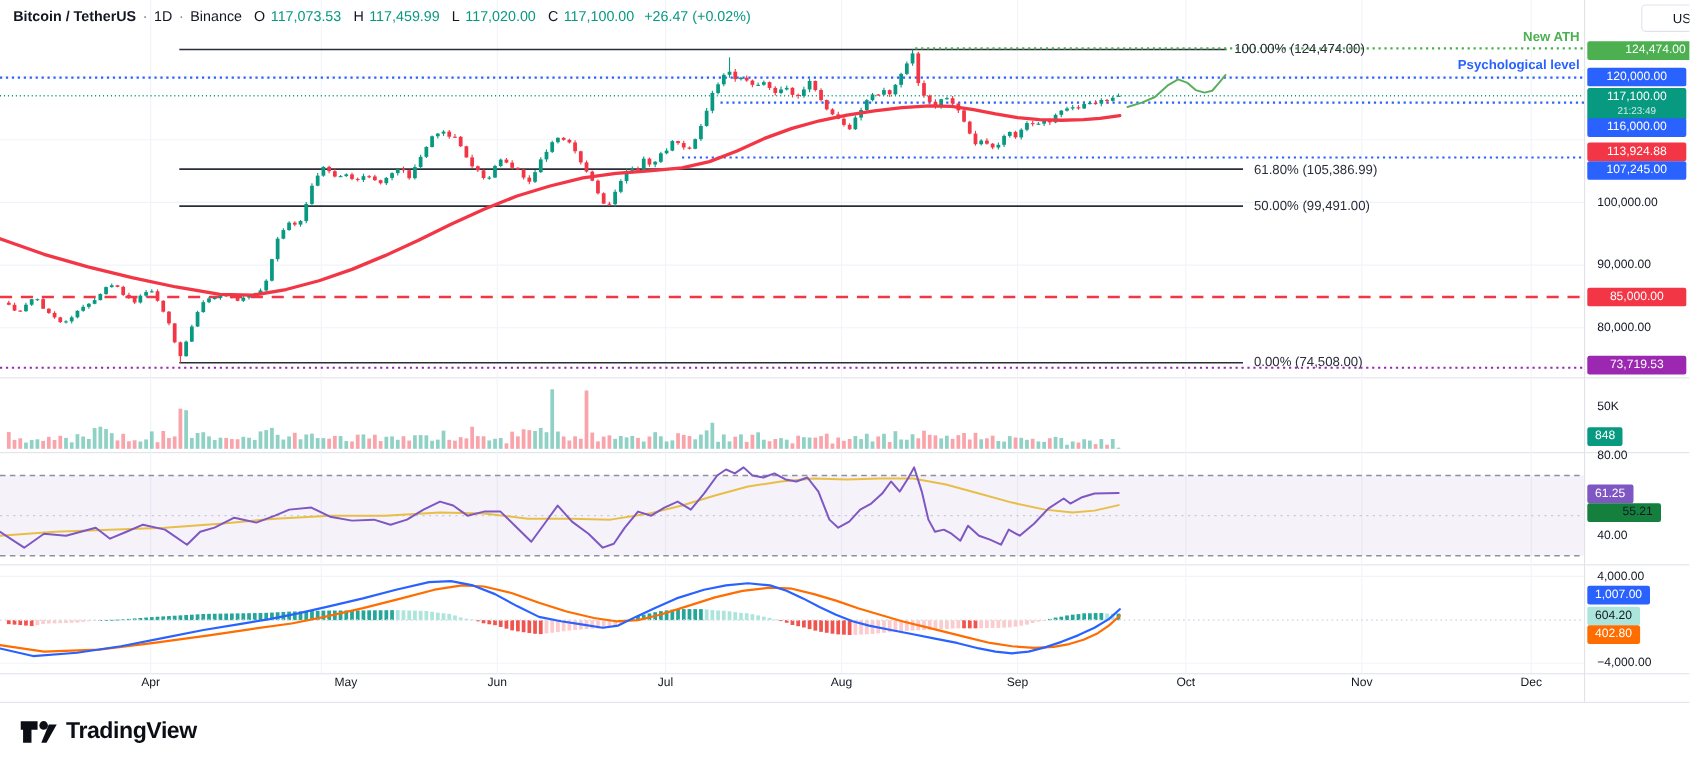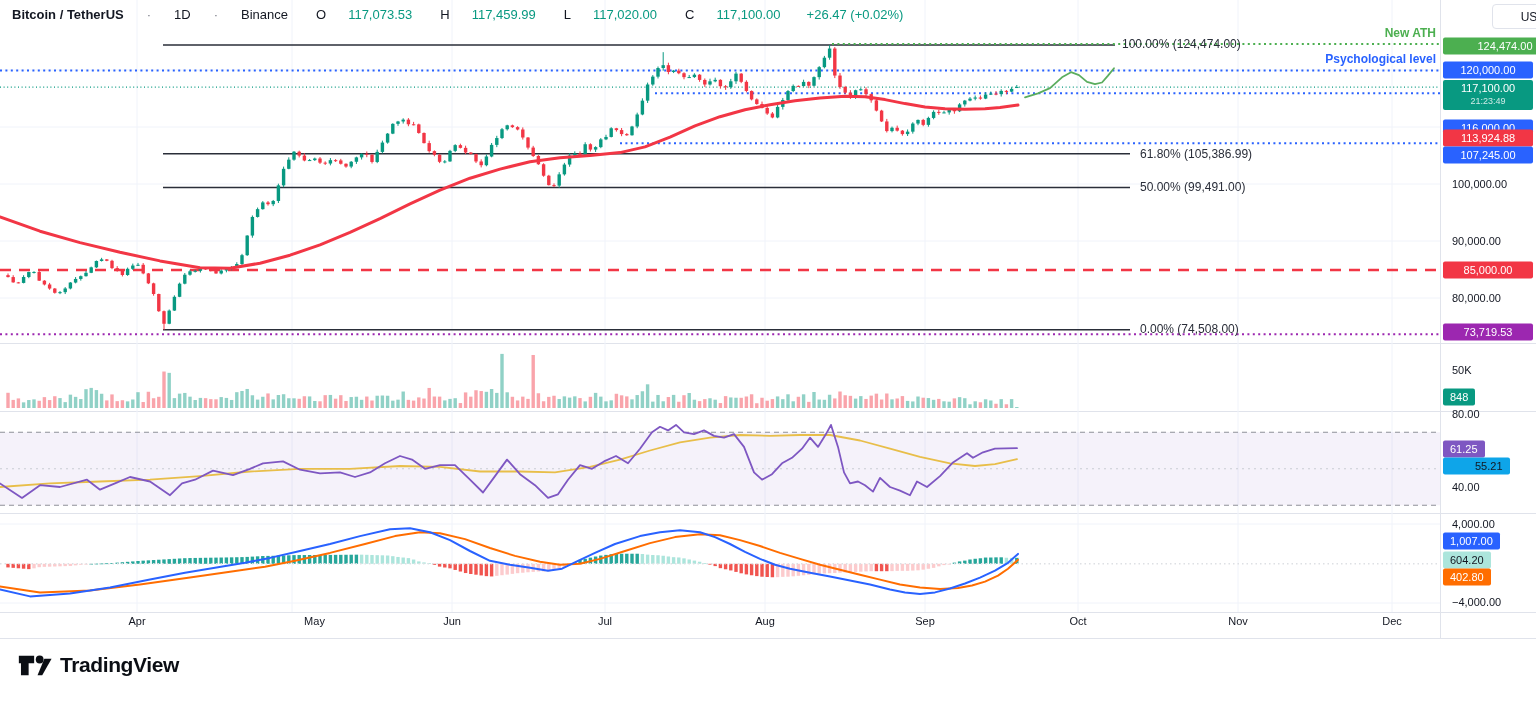--- a/index.html
+++ b/index.html
@@ -2,21 +2,21 @@
 <html><head>
 <meta charset="utf-8">
 <style>
   html,body{margin:0;padding:0;background:#fff;}
   #stage{position:relative;width:1536px;height:702px;background:#fff;overflow:hidden;
          font-family:"Liberation Sans",sans-serif;color:#131722;}
   #chart-svg{position:absolute;left:0;top:0;}
   .sep{position:absolute;left:0;width:1536px;height:1px;background:#E0E3EB;}
   #axis-border{position:absolute;left:1440px;top:0;width:1px;height:638px;background:#E0E3EB;}
   
-  #header{position:absolute;left:12px;top:7px;display:flex;align-items:center;gap:22px;
+  #header{position:absolute;left:12px;top:7px;display:flex;align-items:center;gap:5px;
           font-size:13px;white-space:nowrap;}
   #header .sym{font-weight:700;color:#131722;}
   #header .dim{color:#131722;}
   #header .dot{color:#787B86;margin:0 1px;}
   #header .lt{color:#131722;margin-left:6px;}
   #header .val{color:#089981;}
   #header .chg{color:#089981;margin-left:4px;}
   
   #usdt-btn{position:absolute;left:1444px;top:4px;width:88px;height:23px;border:1px solid #E0E3EB;
             border-radius:4px;background:#fff;font-size:12px;color:#131722;display:flex;
@@ -901,33 +901,33 @@
     <span class="lt">C</span>
       <span class="val">117,100.00</span>
     <span class="chg">+26.47 (+0.02%)</span>
   </div>
 
   <div id="usdt-btn">USDT</div>
   <div id="price-axis">
       <div class="ax-badge wide" style="background: rgb(76, 175, 80); color: rgb(255, 255, 255); top: 46px; padding-left: 24px;">124,474.00</div>
       <div class="ax-badge wide" style="background: rgb(41, 98, 255); color: rgb(255, 255, 255); top: 70px;">120,000.00</div>
       <div class="ax-badge wide" style="background: rgb(8, 153, 129); color: rgb(255, 255, 255); top: 95px;">117,100.00<span class="sub">21:23:49</span></div>
-      <div class="ax-badge wide" style="background: rgb(41, 98, 255); color: rgb(255, 255, 255); top: 128px; text-align: center;">116,000.00</div>
+      <div class="ax-badge wide" style="background: rgb(41, 98, 255); color: rgb(255, 255, 255); top: 116px; text-align: center;">116,000.00</div>
       <div class="ax-badge wide" style="background: rgb(242, 54, 69); color: rgb(255, 255, 255); top: 138px;">113,924.88</div>
       <div class="ax-badge wide" style="background: rgb(41, 98, 255); color: rgb(255, 255, 255); top: 155px;">107,245.00</div>
       <div class="ax-label" style="top: 184px; text-align: center;">100,000.00</div>
       <div class="ax-label" style="top: 241px;">90,000.00</div>
       <div class="ax-badge wide" style="background: rgb(242, 54, 69); color: rgb(255, 255, 255); top: 270px;">85,000.00</div>
       <div class="ax-label" style="top: 298px;">80,000.00</div>
       <div class="ax-badge wide" style="background: rgb(156, 39, 176); color: rgb(255, 255, 255); top: 332px;">73,719.53</div>
       <div class="ax-label" style="top: 370px;">50K</div>
       <div class="ax-badge" style="background: rgb(8, 153, 129); color: rgb(255, 255, 255); top: 397px;">848</div>
       <div class="ax-label" style="top: 414px;">80.00</div>
       <div class="ax-badge" style="background: rgb(126, 87, 194); color: rgb(255, 255, 255); top: 449px;">61.25</div>
-      <div class="ax-badge" style="background: #0ea5e9; color: rgb(19, 23, 34); top: 466px; padding-left: 32px;">55.21</div>
+      <div class="ax-badge" style="background: #15803d; color: rgb(19, 23, 34); top: 466px; padding-left: 32px;">55.21</div>
       <div class="ax-label" style="top: 487px;">40.00</div>
       <div class="ax-label" style="top: 524px;">4,000.00</div>
       <div class="ax-badge" style="background: rgb(41, 98, 255); color: rgb(255, 255, 255); top: 541px;">1,007.00</div>
       <div class="ax-badge" style="background: rgb(172, 229, 220); color: rgb(19, 23, 34); top: 560px;">604.20</div>
       <div class="ax-badge" style="background: rgb(255, 109, 0); color: rgb(255, 255, 255); top: 577px;">402.80</div>
       <div class="ax-label" style="top: 602px;">−4,000.00</div>
     </div>
 
   <div class="anno" style="right:100px;top:26px;color:#4CAF50;text-align:right">New ATH</div>
   <div class="anno" style="right:100px;top:52px;color:#2962FF;text-align:right">Psychological level</div>

